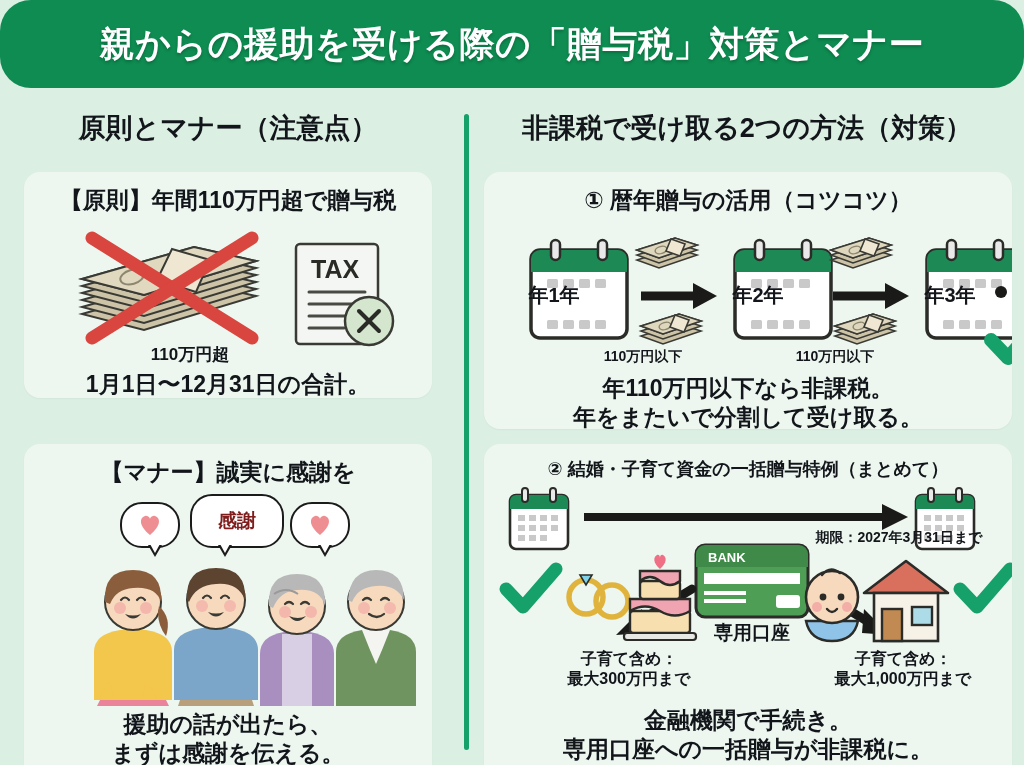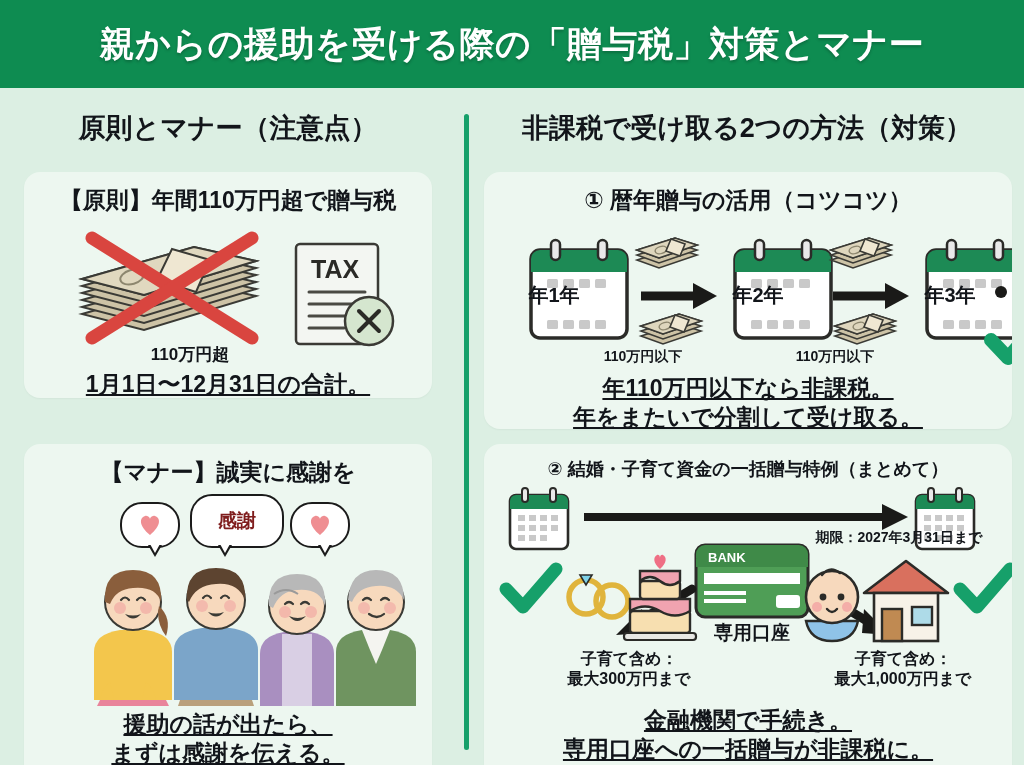--- a/index.html
+++ b/index.html
@@ -7,21 +7,21 @@
     width:1024px;height:765px;
     background:#dcefe3;
     font-family:"Liberation Sans","DejaVu Sans",sans-serif;
     overflow:hidden;
     position:relative;
   }
   
   .header{
     position:absolute;left:0;top:0;width:1024px;height:88px;
     background:#0e8c51;
-    display:flex;align-items:center;justify-content:center;
+    display:flex;align-items:center;justify-content:center;border-radius:31px;
   }
   .header-title{
     color:#ffffff;font-size:35px;font-weight:bold;letter-spacing:.5px;
     text-shadow:0 2px 3px rgba(0,0,0,.22);
     white-space:nowrap;
   }
   
   .divider{
     position:absolute;left:464px;top:114px;width:5px;height:636px;
     background:#16a06a;border-radius:3px;
@@ -40,21 +40,21 @@
     overflow:hidden;
   }
   .card-title{
     text-align:center;font-size:23px;font-weight:bold;color:#12151a;
     padding-top:13px;white-space:nowrap;
   }
   .card-note{
     text-align:center;font-size:23px;font-weight:bold;color:#12151a;
     line-height:1.28;
   }
-  .card-note div{white-space:nowrap;text-decoration:underline;}
+  .card-note div{white-space:nowrap;}
   
   #card-principle{position:absolute;left:24px;top:76px;width:408px;height:226px;}
   .scene-money{position:relative;height:140px;margin-top:6px;}
   .cash-x-label{
     position:absolute;left:0;right:108px;bottom:-4px;text-align:center;
     font-size:17px;font-weight:bold;color:#12151a;margin-left:32px;
   }
   
   #card-manner{position:absolute;left:24px;top:348px;width:408px;height:392px;}
   .bubbles{position:relative;height:60px;margin-top:6px;}

